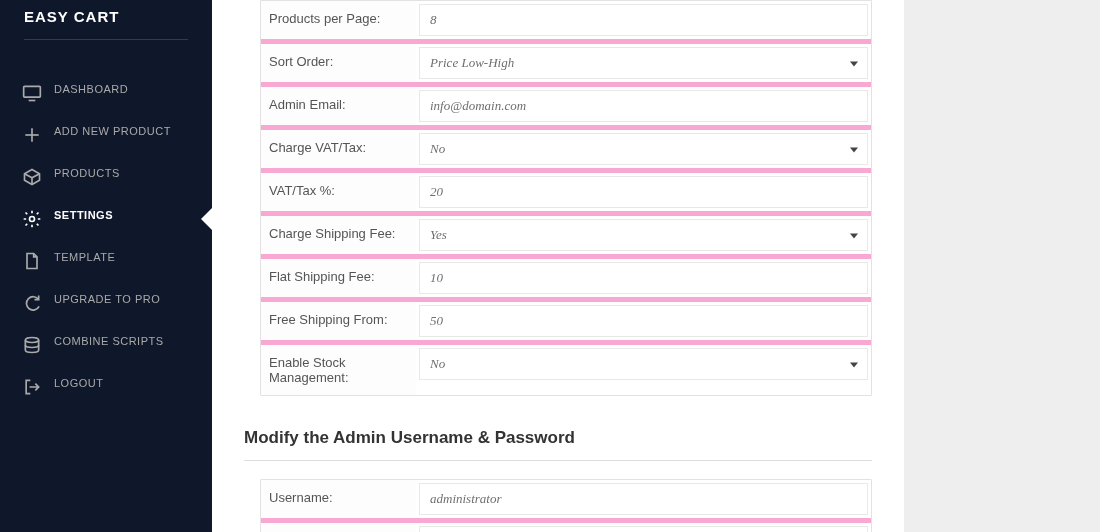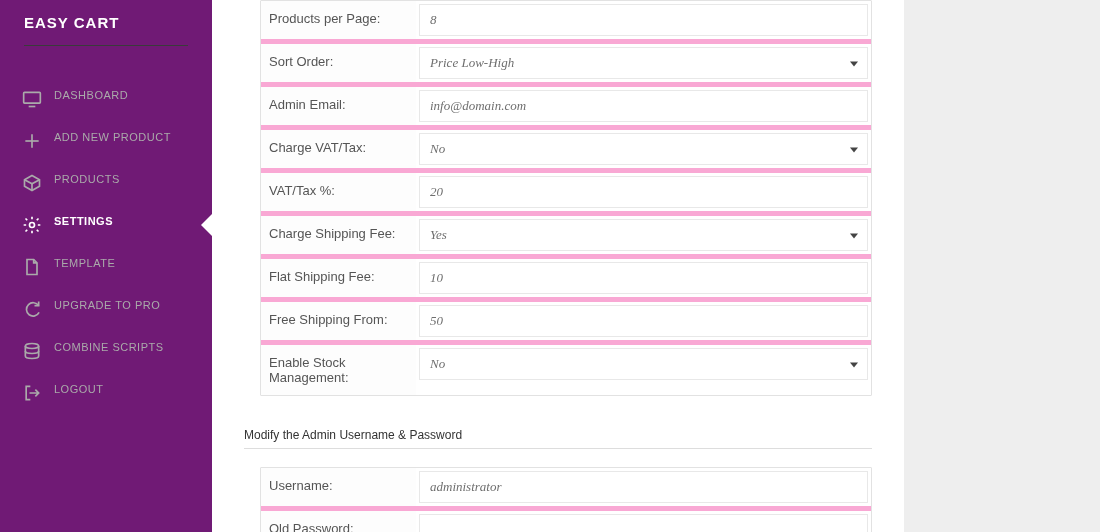--- a/index.html
+++ b/index.html
@@ -3,24 +3,24 @@
 <meta charset="utf-8">
 <style>
 * { margin:0; padding:0; box-sizing:border-box; }
 html,body { width:1100px; height:532px; font-family:Arial,Helvetica,sans-serif; overflow:hidden; background:#eee; }
 body { display:flex; }
 
 
 .sidebar {
   width:212px;
   height:532px;
-  background:#701a75;
+  background:#0f172a;
   color:#bcbcbc;
   flex-shrink:0;
-  padding-top:14px;
+  padding-top:8px;
   position:relative;
 }
 .brand-wrap { padding:0 24px 14px; }
 .brand {
   color:#fff;
   font-weight:700;
   font-size:15px;
   letter-spacing:1px;
 }
 .brand-divider {
@@ -124,23 +124,23 @@
   right:10px; top:50%;
   transform:translateY(-30%);
   width:0;height:0;
   border-left:4px solid transparent;
   border-right:4px solid transparent;
   border-top:5px solid #444;
   pointer-events:none;
 }
 
 .section-heading {
-  margin:32px 0 6px 0;
-  font-size:12px;
-  font-weight:400;
+  margin:32px 0 12px 0;
+  font-size:17px;
+  font-weight:700;
   color:#333;
 }
 .section-hr {
   border:none;
   border-top:1px solid #ddd;
   margin-bottom:18px;
 }
 </style>
 </head>
 <body>

